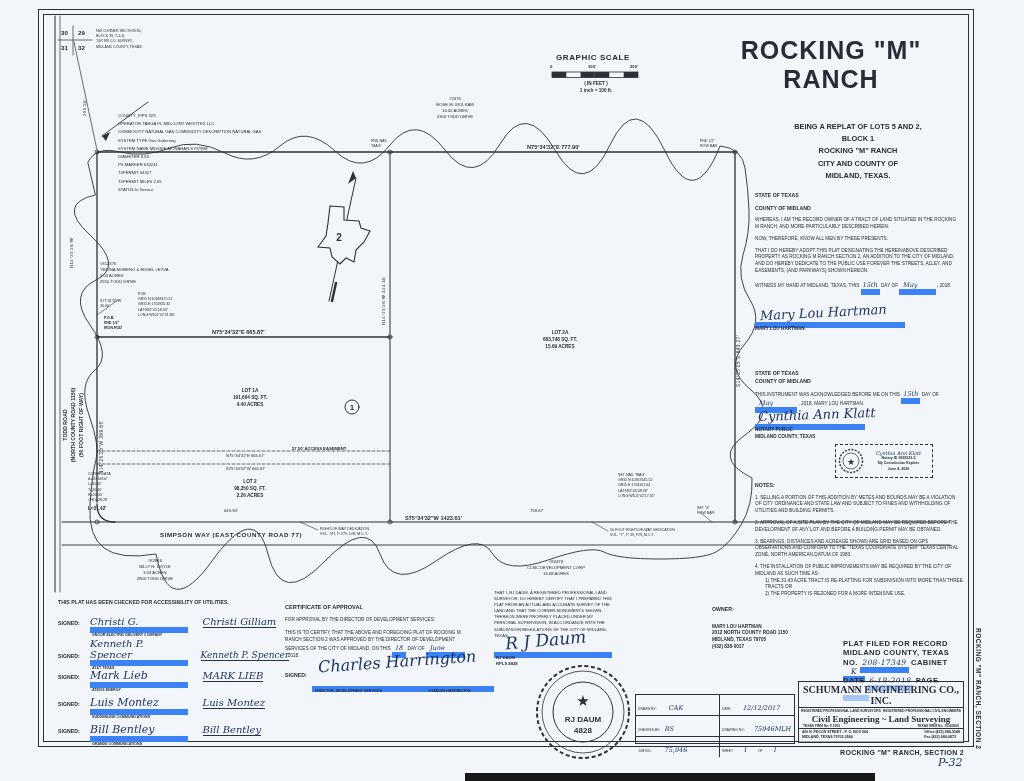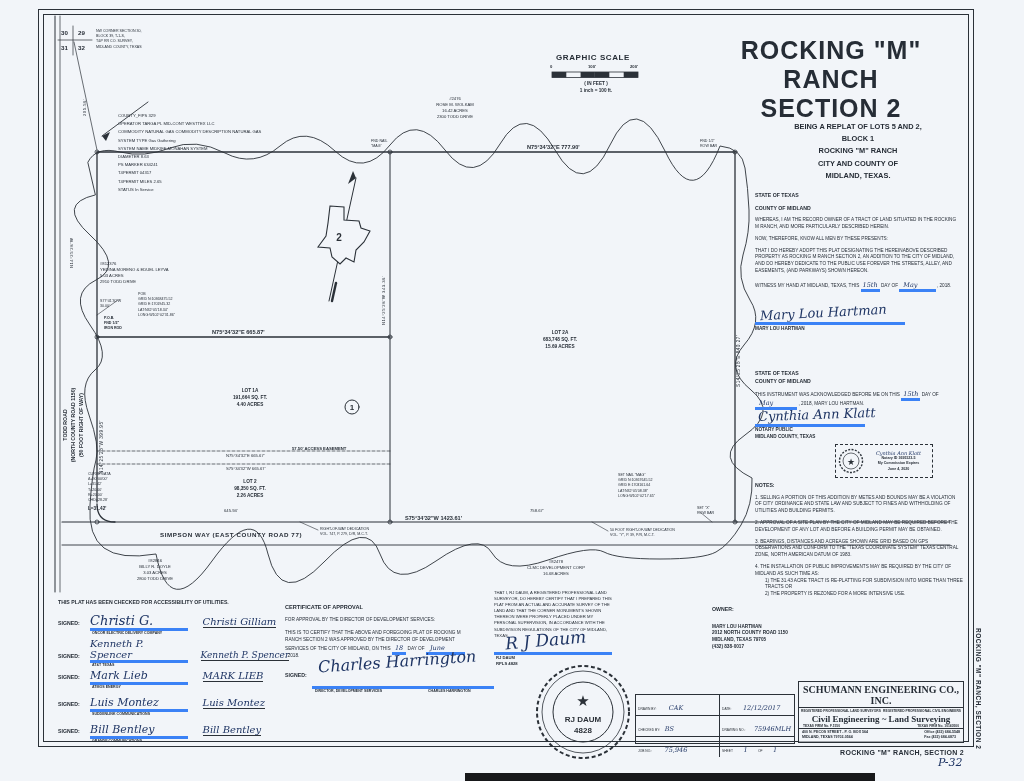--- a/index.html
+++ b/index.html
@@ -17,21 +17,21 @@
   .rot{transform:rotate(-90deg);transform-origin:0 0}
   .f3{font-size:3.6px;line-height:1.45}
   .f4{font-size:4.2px;line-height:1.45}
   .f45{font-size:4.7px;line-height:1.45}
   .f5{font-size:5.2px;line-height:1.45}
   .f55{font-size:5.6px;line-height:1.45}
   .f6{font-size:6.2px;line-height:1.5}
   .f7{font-size:7px;line-height:1.45}
   .frame{border:1.6px solid #2b3138}
   .frame2{border:1px solid #2b3138}
-  .sigline{border-bottom:3px solid #3b82f6}
+  .sigline{border-bottom:6px solid #3b82f6}
   .stamp{border:1.6px dashed #2b3138;display:flex;align-items:center;gap:3px;padding:1px 2px;box-sizing:border-box}
   .celllab{font-size:3.3px;color:#2b3138}
   svg{display:block}
 </style>
 </head>
 <body>
 
 <div id="sheet">
 
   <svg class="abs" style="left:0;top:0" width="1024" height="781" viewBox="0 0 1024 781">
@@ -103,21 +103,20 @@
       <text x="583" y="733" font-size="8" font-weight="bold" text-anchor="middle" fill="#2b3138" font-family="Liberation Sans,sans-serif">4828</text>
     </g>
   </svg>
 
   <div class="abs frame" style="left:38px;top:9px;width:934px;height:736px"></div>
   <div class="abs frame2" style="left:43px;top:14px;width:924px;height:726px"></div>
   <div class="abs" style="left:465px;top:773px;width:410px;height:8px;background:#17181a"></div>
 
   <div class="abs c" style="left:700px;top:36px;width:262px">
     <div class="b" style="font-size:25px;letter-spacing:1px">ROCKING  "M"  RANCH</div>
-    <div class="b" style="font-size:25px;letter-spacing:1px">SECTION  2</div>
   </div>
 
   <div class="abs b ls" style="left:556px;top:53px;font-size:8px">GRAPHIC  SCALE</div>
   <div class="abs f4 b" style="left:550px;top:64px">0</div>
   <div class="abs f4 b" style="left:588px;top:64px">100'</div>
   <div class="abs f4 b" style="left:630px;top:64px">200'</div>
   <div class="abs f45 b c" style="left:556px;top:81px;width:80px">( IN FEET )</div>
   <div class="abs f45 b c" style="left:556px;top:88px;width:80px">1 inch = 100 ft.</div>
 
   <div class="abs f6 b" style="left:61px;top:28px">30</div>
@@ -278,21 +277,21 @@
     <div class="f45" style="margin-top:5px">3.   BEARINGS, DISTANCES AND ACREAGE SHOWN ARE GRID BASED ON GPS OBSERVATIONS AND CONFORM TO THE "TEXAS COORDINATE SYSTEM" TEXAS CENTRAL ZONE, NORTH AMERICAN DATUM OF 1983.</div>
     <div class="f45" style="margin-top:5px">4.   THE INSTALLATION OF PUBLIC IMPROVEMENTS MAY BE REQUIRED BY THE CITY OF MIDLAND AS SUCH TIME AS:</div>
     <div class="f45" style="margin-left:10px">1) THE 31.43 ACRE TRACT IS RE-PLATTING FOR SUBDIVISION INTO MORE THAN THREE TRACTS OR</div>
     <div class="f45" style="margin-left:10px">2) THE PROPERTY IS REZONED FOR A MORE INTENSIVE USE.</div>
   </div>
 
   <div class="abs f5 b" style="left:58px;top:599px">THIS PLAT HAS BEEN CHECKED FOR ACCESSIBILITY OF UTILITIES.</div>
 
   <div class="abs" style="left:58px;top:611px">
     <span class="f5 b">SIGNED:</span>
-    <span class="hand sigline" style="display:inline-block;width:98px;font-size:13px;margin-left:6px">Christi G.</span>
+    <span class="hand sigline" style="display:inline-block;width:98px;font-size:10px;margin-left:6px">Christi G.</span>
     <span class="hand" style="font-size:10px;margin-left:10px;border-bottom:.8px solid #2b3138">Christi Gilliam</span>
     <div class="f3 b" style="margin-left:34px">ONCOR ELECTRIC DELIVERY COMPANY</div>
   </div>
   <div class="abs" style="left:58px;top:638px">
     <span class="f5 b">SIGNED:</span>
     <span class="hand sigline" style="display:inline-block;width:98px;font-size:10px;margin-left:6px">Kenneth P. Spencer</span>
     <span class="hand" style="font-size:9px;margin-left:8px;border-bottom:.8px solid #2b3138">Kenneth P. Spencer</span>
     <div class="f3 b" style="margin-left:34px">AT&amp;T TEXAS</div>
   </div>
   <div class="abs" style="left:58px;top:665px">
@@ -338,20 +337,36 @@
   <div class="abs f4 b" style="left:496px;top:661px">RPLS 4828</div>
 
   <div class="abs" style="left:712px;top:606px">
     <div class="f5 b">OWNER:</div>
     <div class="f45 b" style="margin-top:10px">MARY LOU HARTMAN</div>
     <div class="f45 b">2012 NORTH COUNTY ROAD 1150</div>
     <div class="f45 b">MIDLAND, TEXAS 79705</div>
     <div class="f45 b">(432) 838-0017</div>
   </div>
 
+  <div class="abs" style="left:843px;top:639px;width:120px;font-size:7.6px;line-height:1.2;letter-spacing:.4px">
+    <div class="b">PLAT FILED FOR RECORD</div>
+    <div class="b">MIDLAND COUNTY, TEXAS</div>
+    <div style="margin-top:1px">
+      <span class="b">NO.</span>
+      <span class="hand sigline" style="font-size:7.5px;padding:0 2px">208-17349</span>
+      <span class="b">CABINET</span>
+      <span class="hand sigline" style="font-size:7.5px;padding:0 8px">K</span>
+    </div>
+    <div>
+      <span class="b">DATE</span>
+      <span class="hand sigline" style="font-size:7.5px;padding:0 2px">6-18-2018</span>
+      <span class="b">PAGE</span>
+      <span class="hand sigline" style="font-size:7.5px;padding:0 8px">21</span>
+    </div>
+  </div>
 
   <div class="abs" style="left:798px;top:681px;width:166px;border:1.4px solid #2b3138;box-sizing:border-box;background:rgba(242,245,249,.6)">
     <div class="serif b c" style="font-size:10px;padding:2px 0 1px;border-bottom:1px solid #2b3138">SCHUMANN  ENGINEERING  CO.,  INC.</div>
     <div style="display:flex;justify-content:space-between;padding:1px 2px">
       <span class="celllab b">REGISTERED PROFESSIONAL LAND SURVEYORS</span>
       <span class="celllab b">REGISTERED PROFESSIONAL CIVIL ENGINEERS</span>
     </div>
     <div class="serif b c" style="font-size:9px">Civil  Engineering   ~   Land  Surveying</div>
     <div style="display:flex;justify-content:space-between;padding:0 4px;border-bottom:1px solid #2b3138">
       <span class="celllab b">TEXAS FIRM No. F.1550</span>

